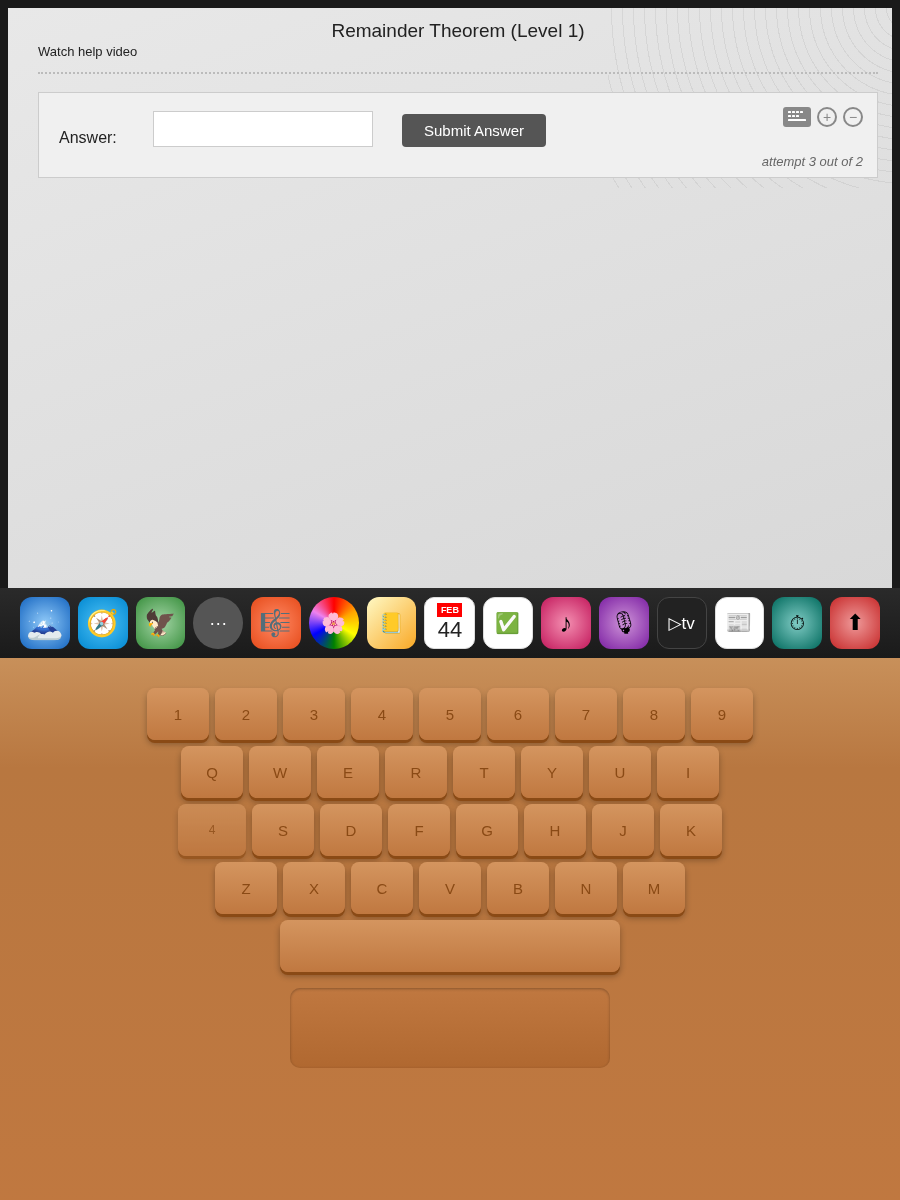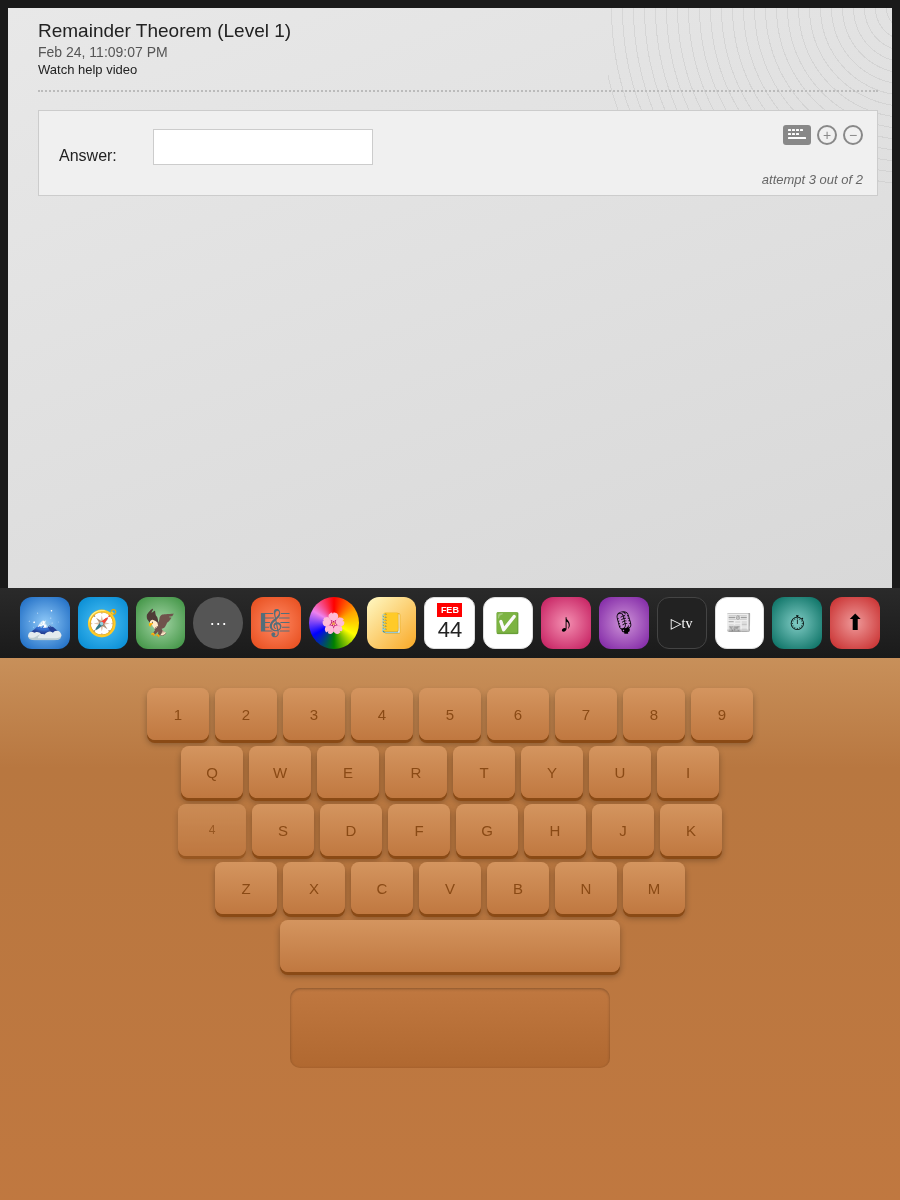--- a/index.html
+++ b/index.html
@@ -36,20 +36,21 @@
       position: relative;
       z-index: 2;
       padding: 8px 30px 0 30px;
     }
 
     .title-row {
       display: flex;
       align-items: baseline;
       gap: 8px;
       margin-top: 4px;
+      justify-content: center;
     }
 
     .page-title {
       font-size: 19px;
       font-weight: 500;
       color: #222;
     }
 
     .datetime {
       font-size: 14px;
@@ -306,21 +307,20 @@
 <div class="screen-bezel">
   <div class="screen-inner">
 
     <div class="screen">
       <div class="wavy-pattern"></div>
 
       <div class="content-area">
         <div class="title-row">
           <span class="page-title">Remainder Theorem (Level 1)</span>
         </div>
-        <div class="datetime">Feb 24, 11:09:07 PM</div>
         <a class="watch-help" href="#">Watch help video</a>
 
         <hr class="divider-dots">
 
 
         <div class="answer-section">
           <div class="keyboard-icons">
             <div class="icon-kbd">
               <svg width="18" height="12" viewBox="0 0 18 12" fill="white">
                 <rect x="0" y="0" width="3" height="2" rx="0.5"></rect>
@@ -333,20 +333,21 @@
                 <rect x="0" y="8" width="18" height="2" rx="0.5"></rect>
               </svg>
             </div>
             <div class="icon-circle-plus">+</div>
             <div class="icon-circle-minus">−</div>
           </div>
 
           <div class="answer-row">
             <span class="answer-label">Answer:</span>
             <input class="answer-input" type="text" style="">
+            <button class="submit-btn">Submit Answer</button>
           </div>
           <div class="attempt-text">attempt 3 out of 2</div>
         </div>
       </div>
     </div>
   </div>
 </div>
 
 <div class="dock-bar">
 
@@ -368,21 +369,21 @@
     <div class="cal-month" style="background:red;color:white;width:100%;text-align:center;font-size:9px;padding:2px 0;font-weight:bold;text-transform:uppercase;">FEB</div>
     <div class="cal-day" style="font-size:22px;font-weight:300;color:#222;text-align:center;flex:1;display:flex;align-items:center;justify-content:center;">44</div>
   </div>
 
   <div class="dock-icon reminders" title="Reminders" style="font-size:20px;">✅</div>
 
   <div class="dock-icon music" title="Music" style="font-size:26px;">♪</div>
 
   <div class="dock-icon podcast" title="Podcast" style="font-size:22px;">🎙</div>
 
-  <div class="dock-icon appletv" title="Apple TV" style="font-size:14px;color:#fff;font-weight:500;font-family:Liberation Serif, serif;">▷tv</div>
+  <div class="dock-icon appletv" title="Apple TV" style="font-size:17px;color:#fff;font-weight:500;">▷tv</div>
 
   <div class="dock-icon news" title="News" style="background:#fff;border:1px solid #ddd;font-size:22px;">📰</div>
 
   <div class="dock-icon screen" title="Screen Time" style="font-size:20px;">⏱</div>
 
   <div class="dock-icon finder-icon" title="Finder" style="background:radial-gradient(circle,#ef9a9a,#c62828);font-size:22px;">⬆</div>
 
   <div class="macbook-label">MacBook Air</div>
 </div>
 

